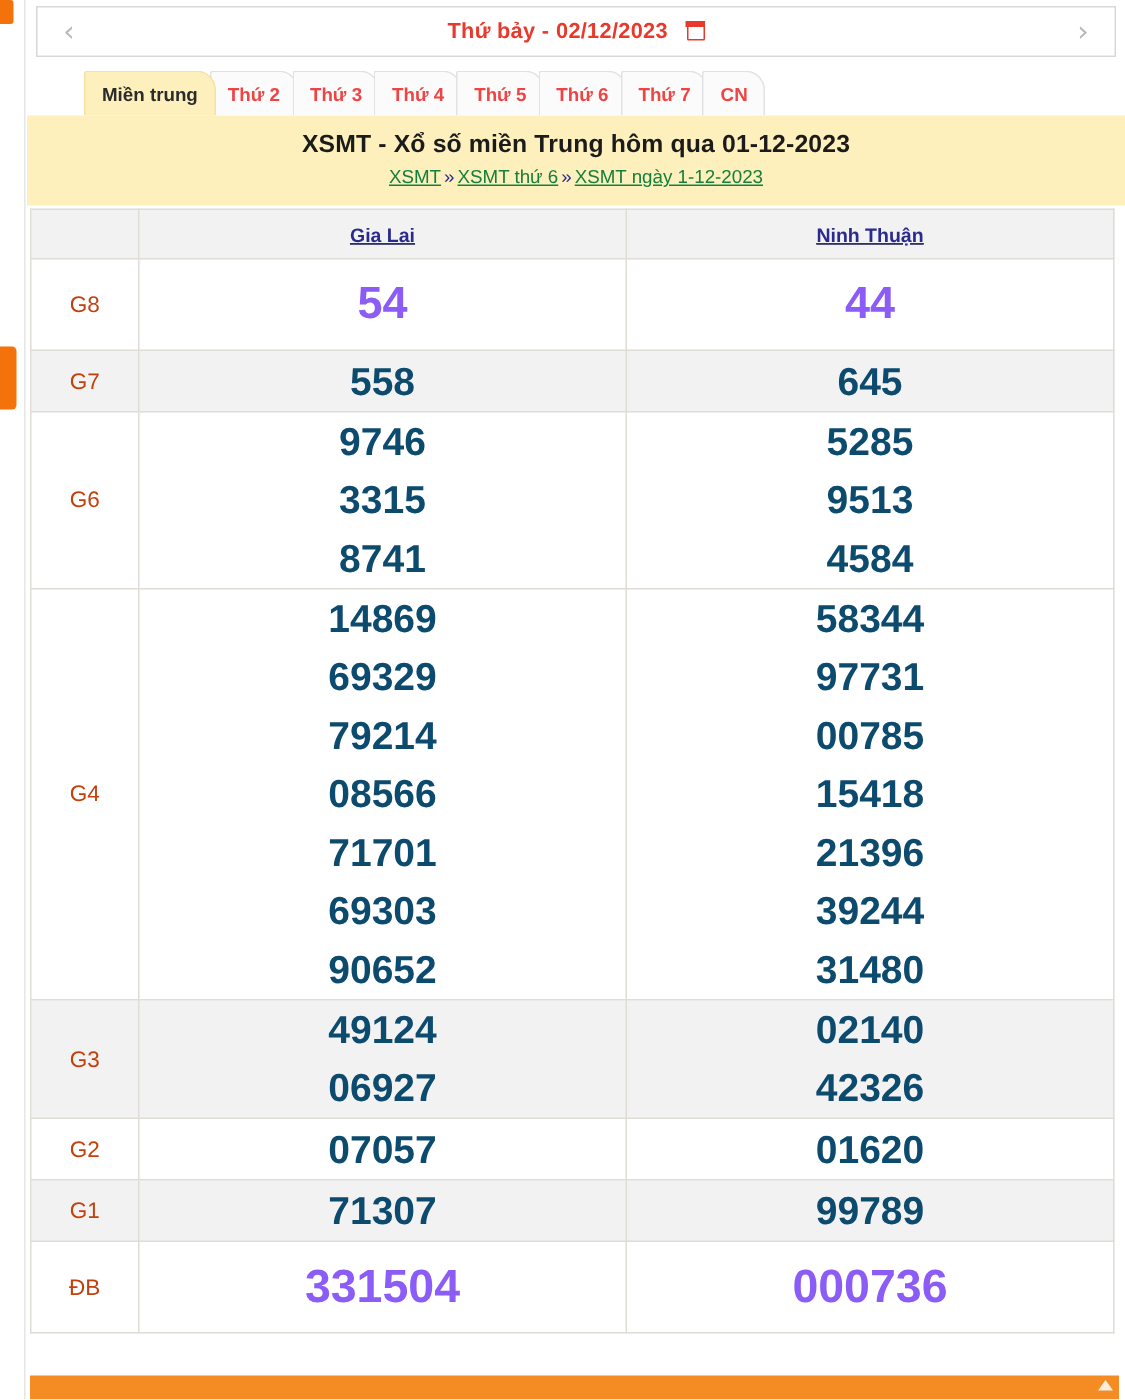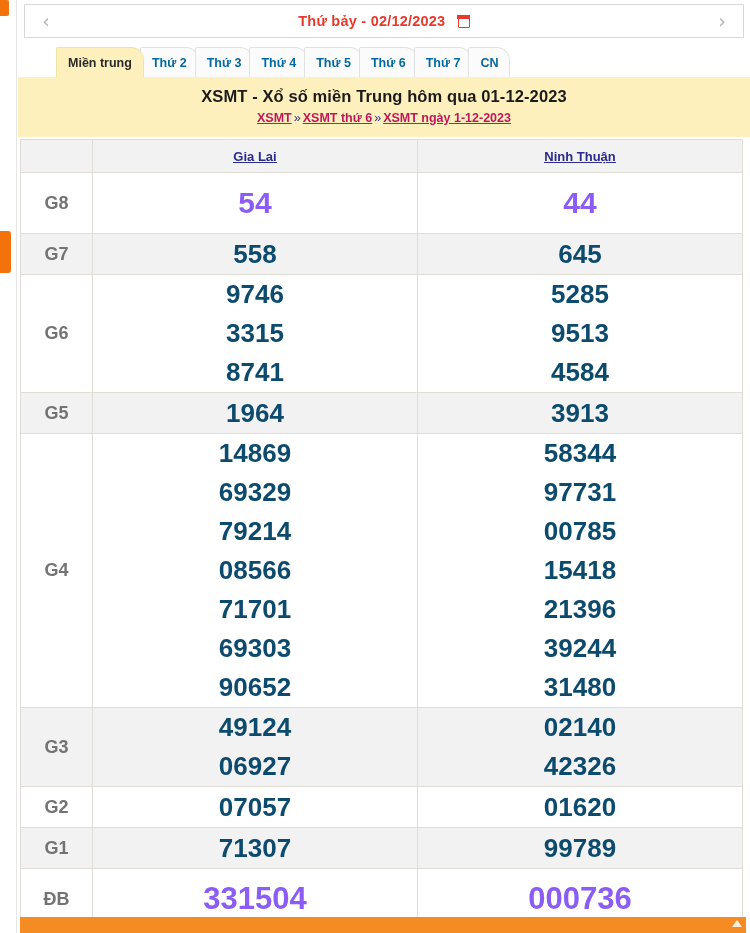--- a/index.html
+++ b/index.html
@@ -108,21 +108,21 @@
     padding-left: 36px;
   }
   .tab {
     position: relative;
     height: 30px;
     line-height: 30px;
     padding: 0 11px;
     margin-right: -4px;
     font-size: 12.5px;
     font-weight: bold;
-    color: #0369a1;
+    color: #ef4444;
     background: #fbfbfb;
     border: 1px solid #e2e2e2;
     border-bottom: none;
     border-radius: 2px 13px 0 0;
     white-space: nowrap;
     cursor: pointer;
     box-sizing: border-box;
   }
   .tab.active {
     background: #fdf0bd;
@@ -142,24 +142,23 @@
     font-weight: bold;
     color: #1b1b1b;
     letter-spacing: .1px;
   }
   #breadcrumb {
     margin-top: 5px;
     font-size: 12.5px;
     color: #2b2b8f;
   }
   #breadcrumb a {
-    color: #be185d;
+    color: #15803d;
     text-decoration: underline;
     cursor: pointer;
-    font-weight: bold;
   }
   #breadcrumb .sep {
     color: #2b2b8f;
     margin: 0 2px;
     text-decoration: none;
     display: inline-block;
   }
 
   
   #results-wrap {
@@ -187,23 +186,23 @@
     font-size: 13px;
     font-weight: bold;
     text-decoration: underline;
   }
   thead th.prov a {
     color: #2b2b8f;
     text-decoration: underline;
     cursor: pointer;
   }
   td.row-label {
-    font-size: 18px;
-    font-weight: bold;
-    color: #737373;
+    font-size: 15px;
+    font-weight: normal;
+    color: #c2410c;
     background: inherit;
   }
   tbody tr.odd td { background: #f2f2f2; }
   tbody tr.even td { background: #ffffff; }
 
   .num {
     font-size: 26px;
     font-weight: bold;
     color: #0c4a6e;
     line-height: 39px;
@@ -317,29 +316,20 @@
             <span class="num">3315</span>
             <span class="num">8741</span>
           </td>
           <td class="stack">
             <span class="num">5285</span>
             <span class="num">9513</span>
             <span class="num">4584</span>
           </td>
         </tr>
 
-        <tr class="odd">
-          <td class="row-label">G5</td>
-          <td class="stack" style="height:40px">
-            <span class="num">1964</span>
-          </td>
-          <td class="stack">
-            <span class="num">3913</span>
-          </td>
-        </tr>
 
         <tr class="even">
           <td class="row-label">G4</td>
           <td class="stack">
             <span class="num">14869</span>
             <span class="num">69329</span>
             <span class="num">79214</span>
             <span class="num">08566</span>
             <span class="num">71701</span>
             <span class="num">69303</span>

